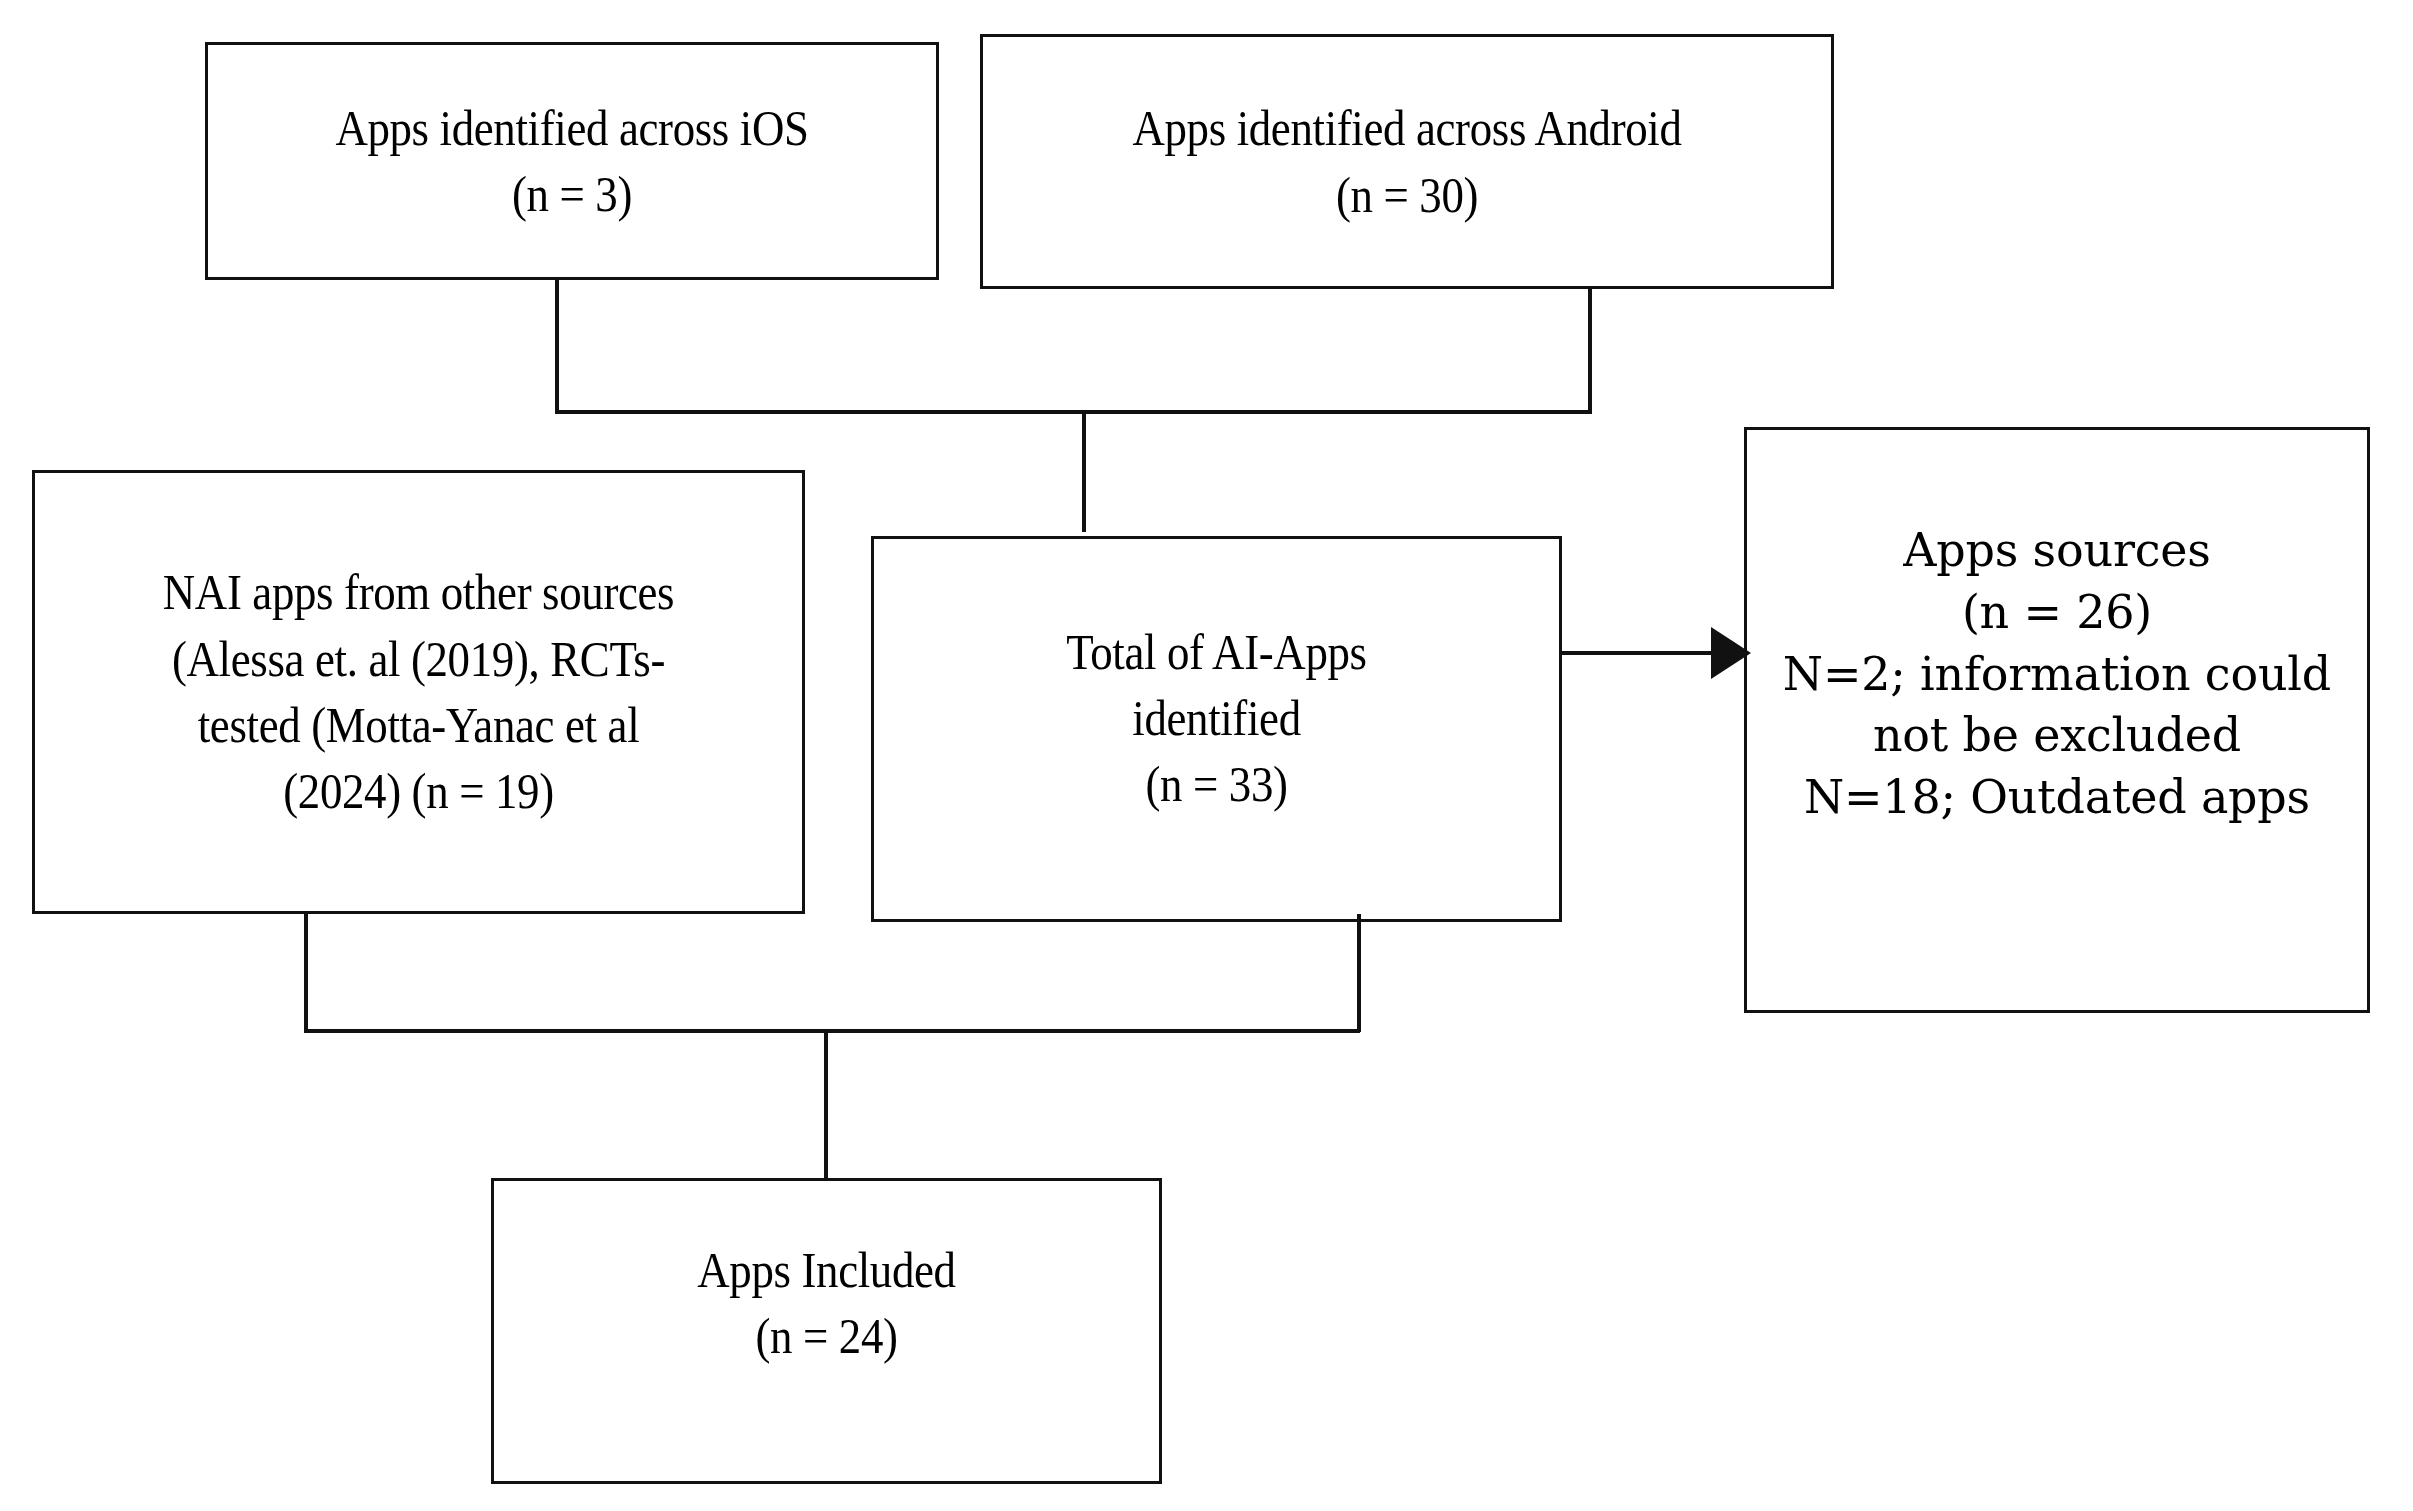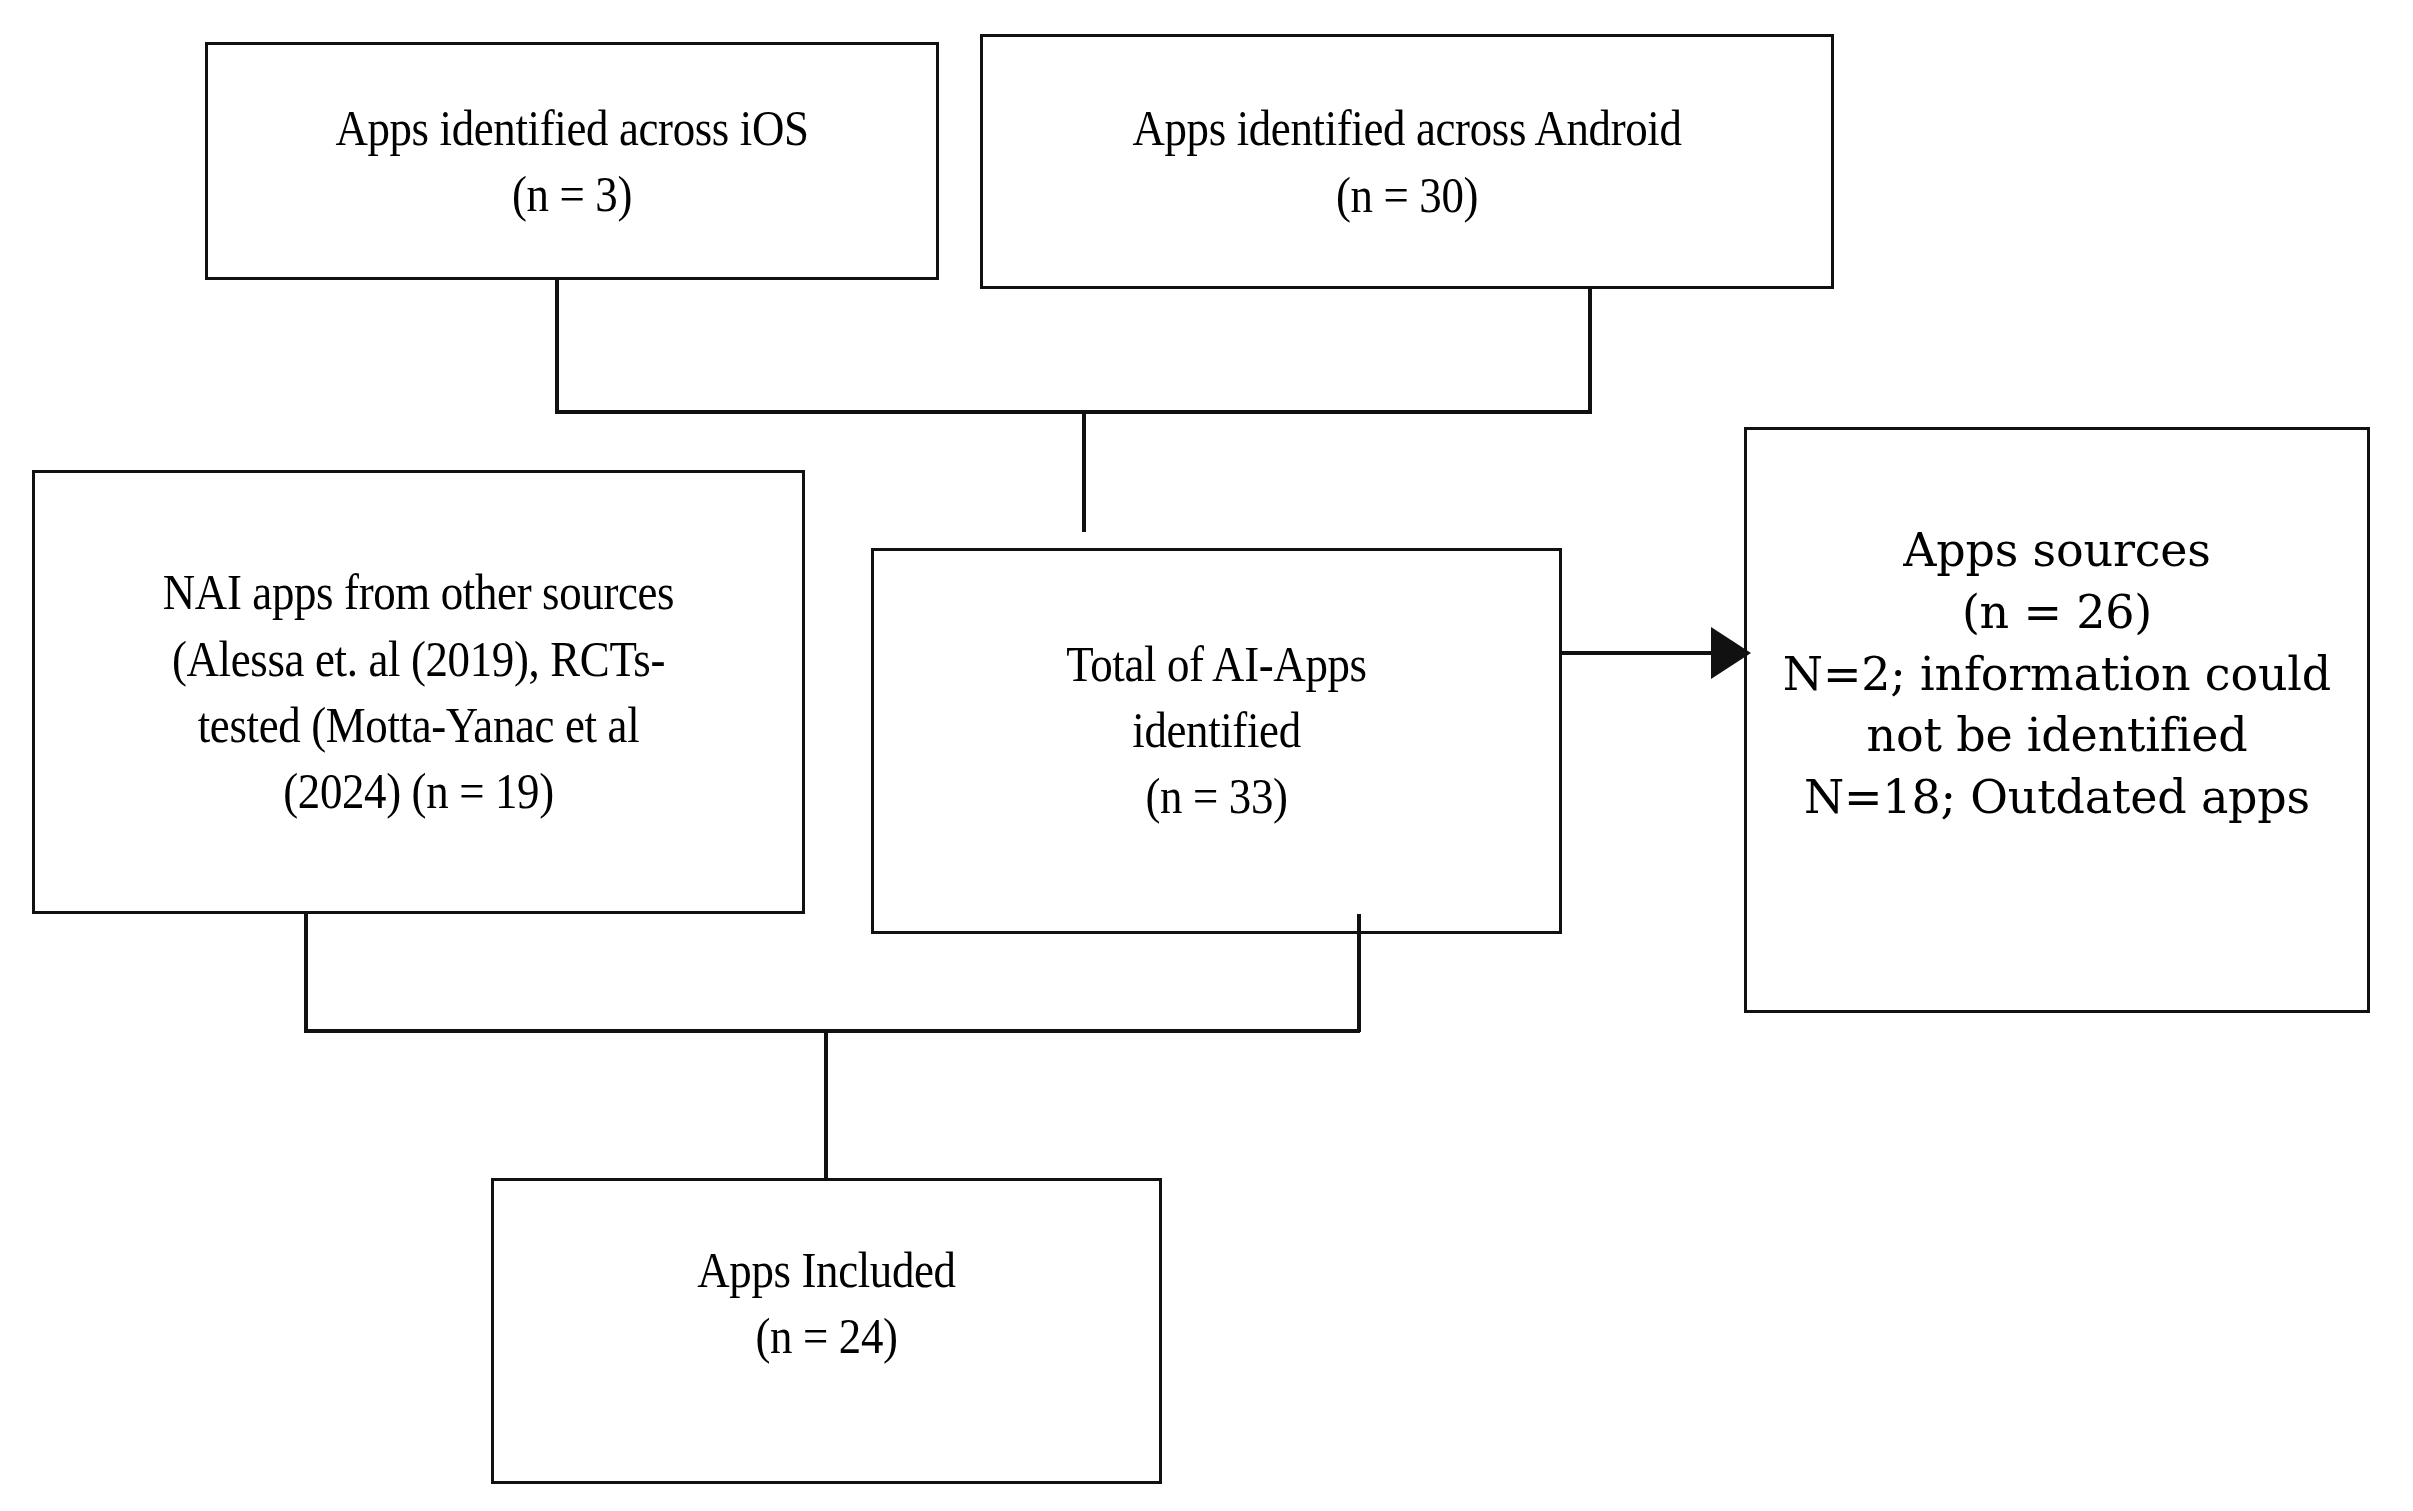--- a/index.html
+++ b/index.html
@@ -54,21 +54,21 @@
     font-family: "DejaVu Serif", "Liberation Serif", serif;
     font-size: 46px;
     line-height: 1.34;
     letter-spacing: -0.2px;
   }
 
   
   #box-ios        { left: 205px;  top: 42px;   width: 734px;  height: 238px; }
   #box-android    { left: 980px; top: 34px;   width: 854px; height: 255px; }
   #box-nai        { left: 32px;   top: 470px;  width: 773px; height: 444px; justify-content: flex-end; }
-  #box-total      { left: 871px; top: 548px;  width: 691px;  height: 386px; }
+  #box-total      { left: 871px; top: 536px;  width: 691px;  height: 386px; }
   #box-excluded   { left: 1744px; top: 427px;  width: 626px;  height: 586px; }
   #box-included   { left: 491px;  top: 1178px; width: 671px;  height: 306px; }
 
   
   #box-nai   { align-items: center; }
   #box-excluded .lines { margin-top: -91px; }
   #box-included .lines { margin-top: -56px; }
   #box-total .lines   { margin-top: -21.6px; }
 
   
@@ -138,21 +138,21 @@
       <span class="tline">identified</span>
       <span class="tline">(n = 33)</span>
     </div>
   </div>
 
   <div class="node book" id="box-excluded">
     <div class="lines">
       <span class="tline">Apps sources</span>
       <span class="tline">(n = 26)</span>
       <span class="tline">N=2; information could</span>
-      <span class="tline">not be identified</span>
+      <span class="tline">not be excluded</span>
       <span class="tline">N=18; Outdated apps</span>
     </div>
   </div>
 
   <div class="node cond" id="box-included">
     <div class="lines">
       <span class="tline">Apps Included</span>
       <span class="tline">(n = 24)</span>
     </div>
   </div>

